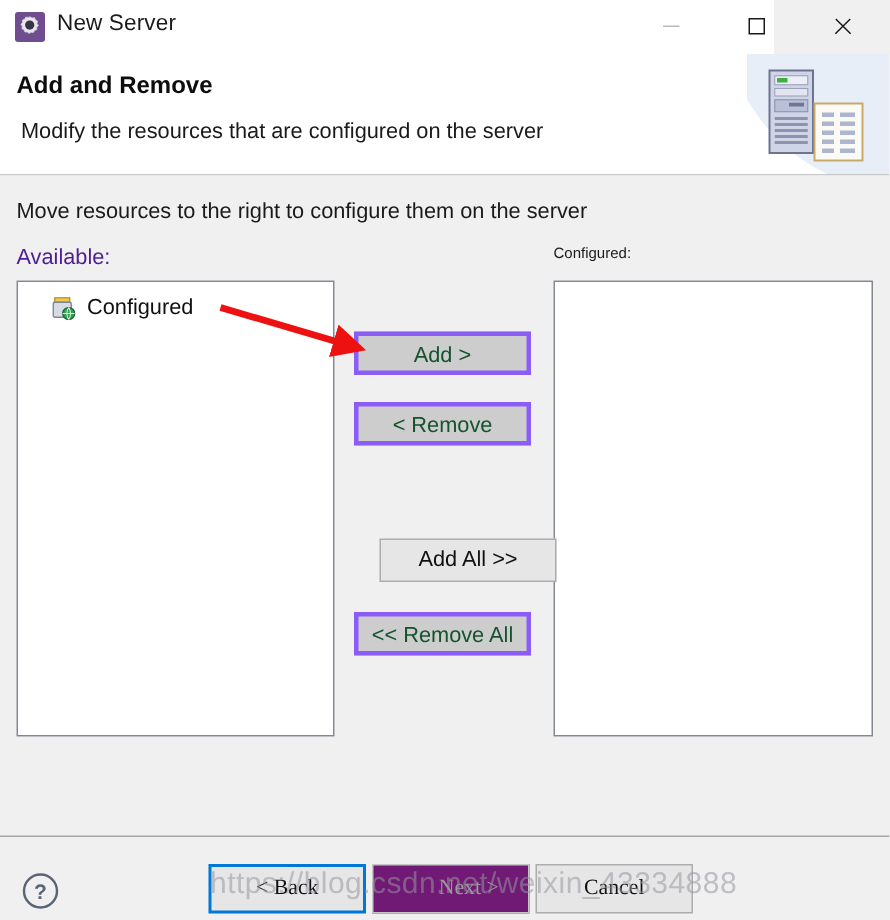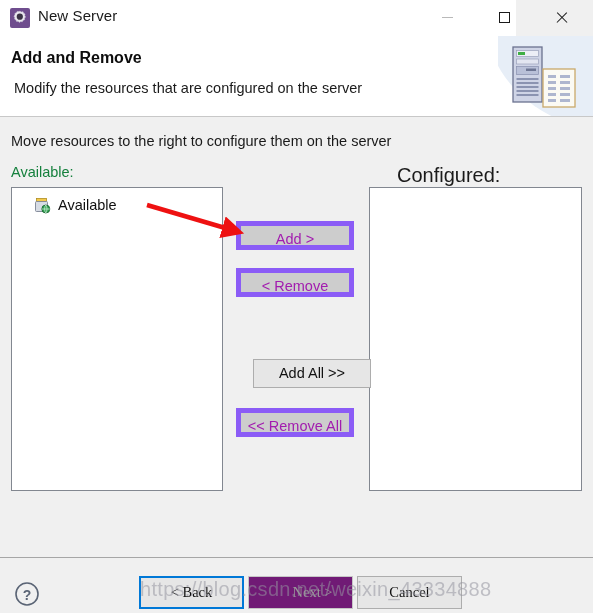--- a/index.html
+++ b/index.html
@@ -138,28 +138,27 @@
     position: absolute;
     left: 11px; top: 16px;
     font-size: 14.5px;
     color: #1a1a1a;
     text-align: right;
   }
   #label-available {
     position: absolute;
     left: 11px; top: 47px;
     font-size: 14.5px;
-    color: #15803d;
+    color: #4c1d95;
   }
   #label-configured {
     position: absolute;
     left: 369px; top: 47px;
-    font-size: 20px;
+    font-size: 10px;
     color: #1a1a1a;
-    margin-left: 28px;
   }
 
   .listbox {
     position: absolute;
     top: 70px;
     height: 304px;
     background: #ffffff;
     border: 1px solid #828790;
     box-sizing: border-box;
     overflow: hidden;
@@ -182,24 +181,24 @@
   }
 
   
   .xbtn {
     position: absolute;
     left: 236px;
     width: 118px;
     height: 29px;
     box-sizing: border-box;
     background: #cdcdcd;
-    border: 5px solid #8b5cf6;
+    border: 3px solid #8b5cf6;
     font-family: "Liberation Sans", sans-serif;
     font-size: 14.5px;
-    color: #a21caf;
+    color: #14532d;
     text-align: center;
     line-height: 27px;
     padding: 0;
     cursor: default;
   }
   .xbtn.enabled {
     background: #e6e6e6;
     border: 1px solid #adadad;
     color: #111111;
   }
@@ -349,21 +348,21 @@
     <div id="label-configured">Configured:</div>
 
     <div class="listbox" id="list-available">
       <div class="list-item">
         <svg width="17" height="17" viewBox="0 0 17 17">
           <rect x="2.5" y="1.5" width="10" height="3" fill="#f2c94c" stroke="#b08d20" stroke-width="0.8"></rect>
           <rect x="1.5" y="4.5" width="12" height="10" rx="1" fill="#d7dce4" stroke="#7d8594" stroke-width="0.9"></rect>
           <circle cx="11.8" cy="12" r="4" fill="#2f9e4f" stroke="#17622f" stroke-width="0.8"></circle>
           <path d="M7.8 12h8M11.8 8c1.6 2 1.6 6 0 8M11.8 8c-1.6 2-1.6 6 0 8" stroke="#d6f2de" stroke-width="0.7" fill="none"></path>
         </svg>
-        <span class="item-label">Available</span>
+        <span class="item-label">Configured</span>
       </div>
     </div>
 
     <div class="listbox" id="list-configured"></div>
 
     <button class="xbtn" id="btn-add">Add &gt;</button>
     <button class="xbtn" id="btn-remove">&lt; Remove</button>
     <button class="xbtn enabled" id="btn-add-all">Add All &gt;&gt;</button>
     <button class="xbtn" id="btn-remove-all">&lt;&lt; Remove All</button>
 

